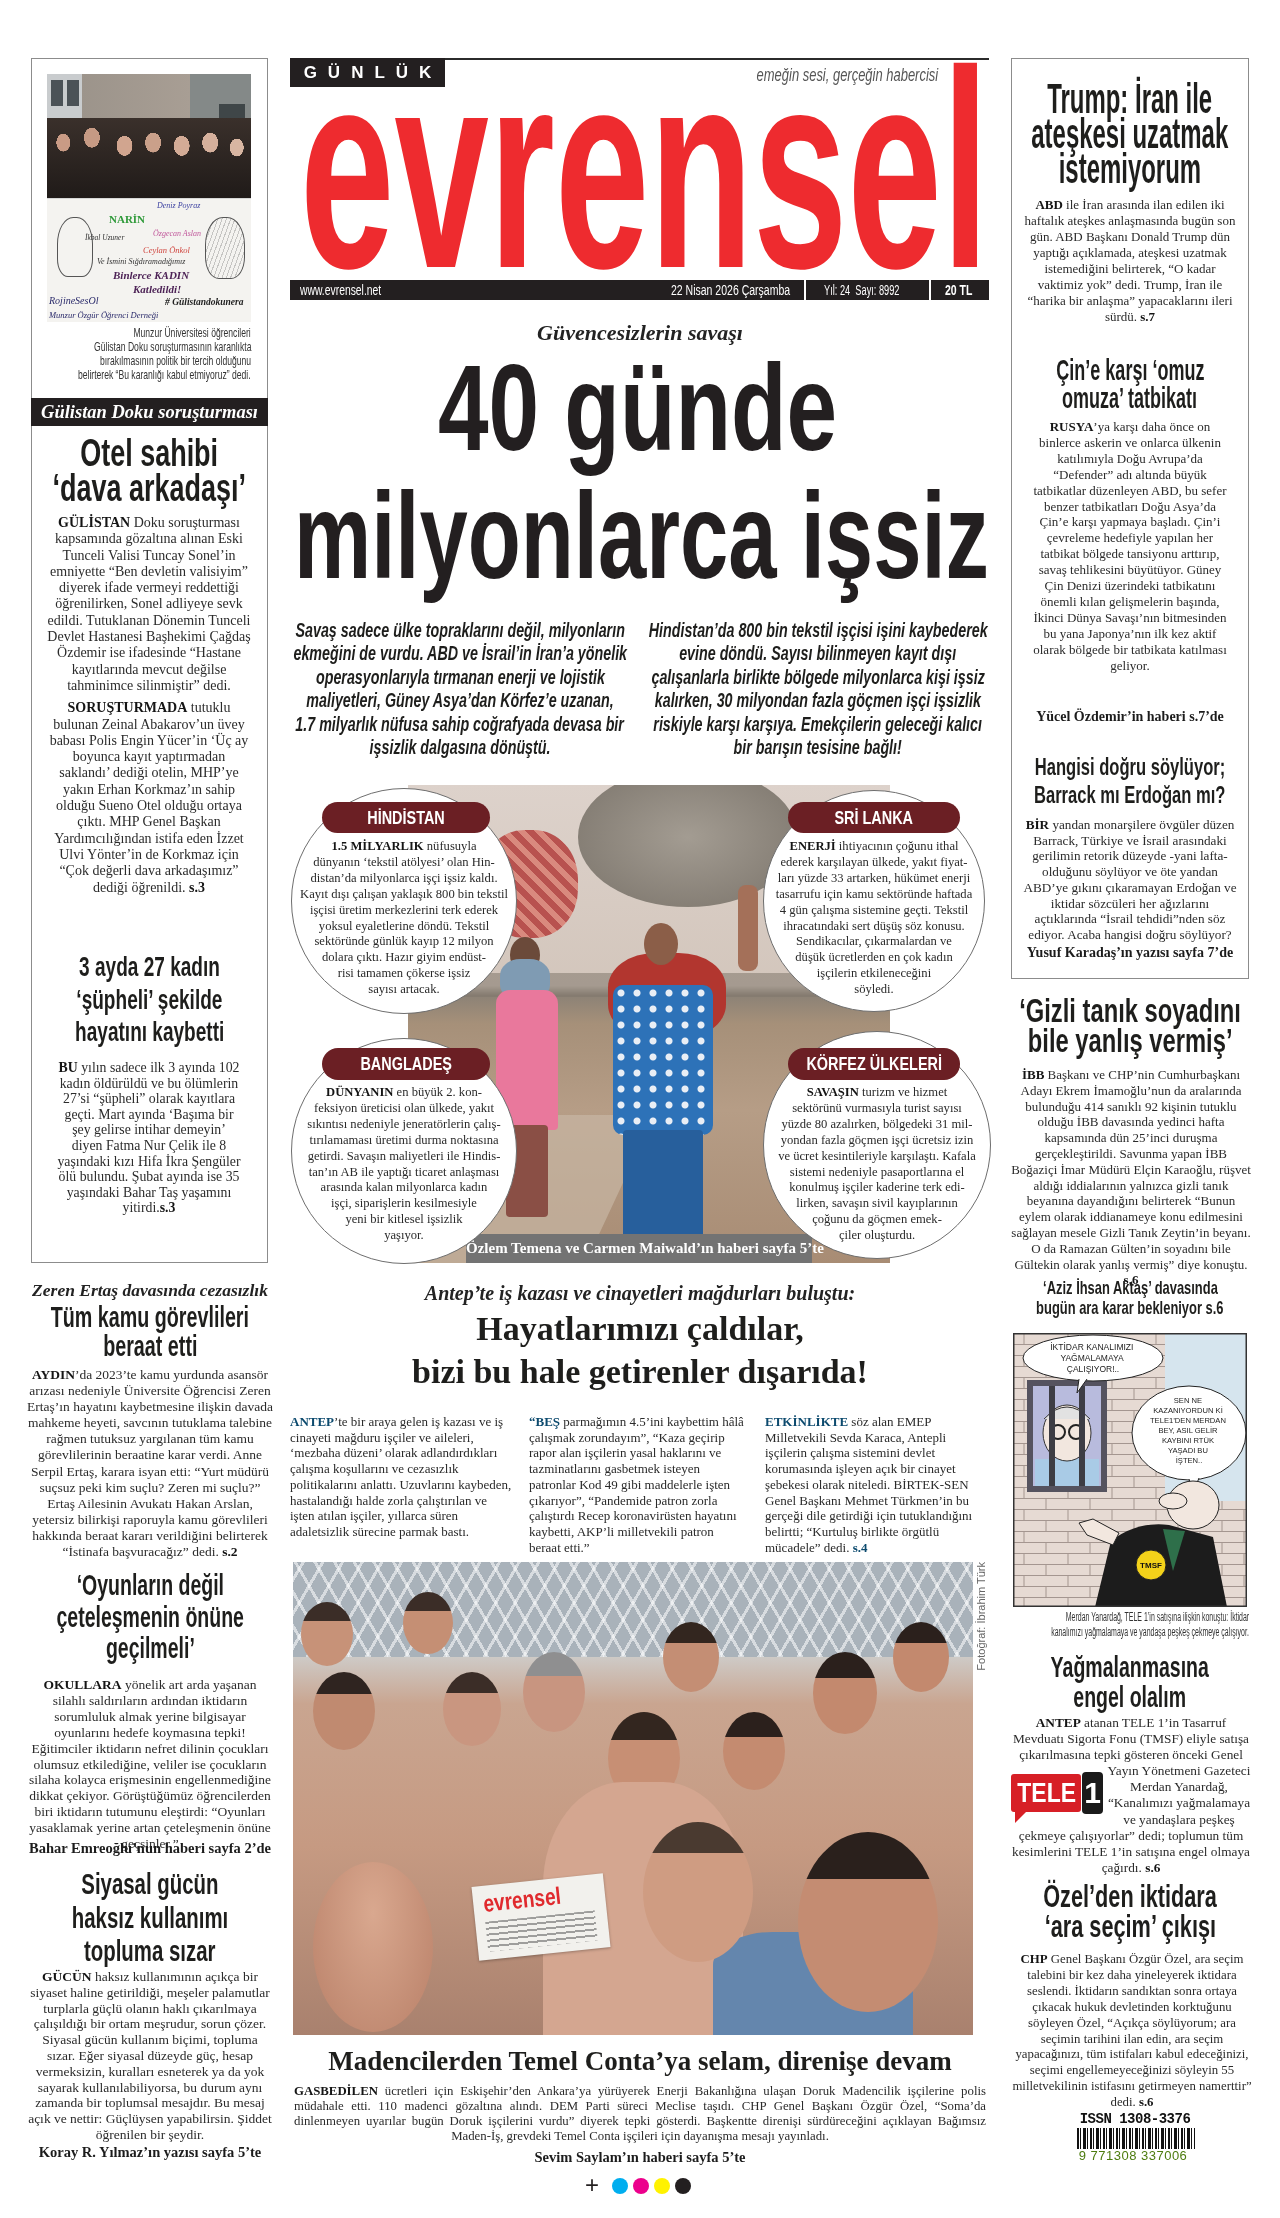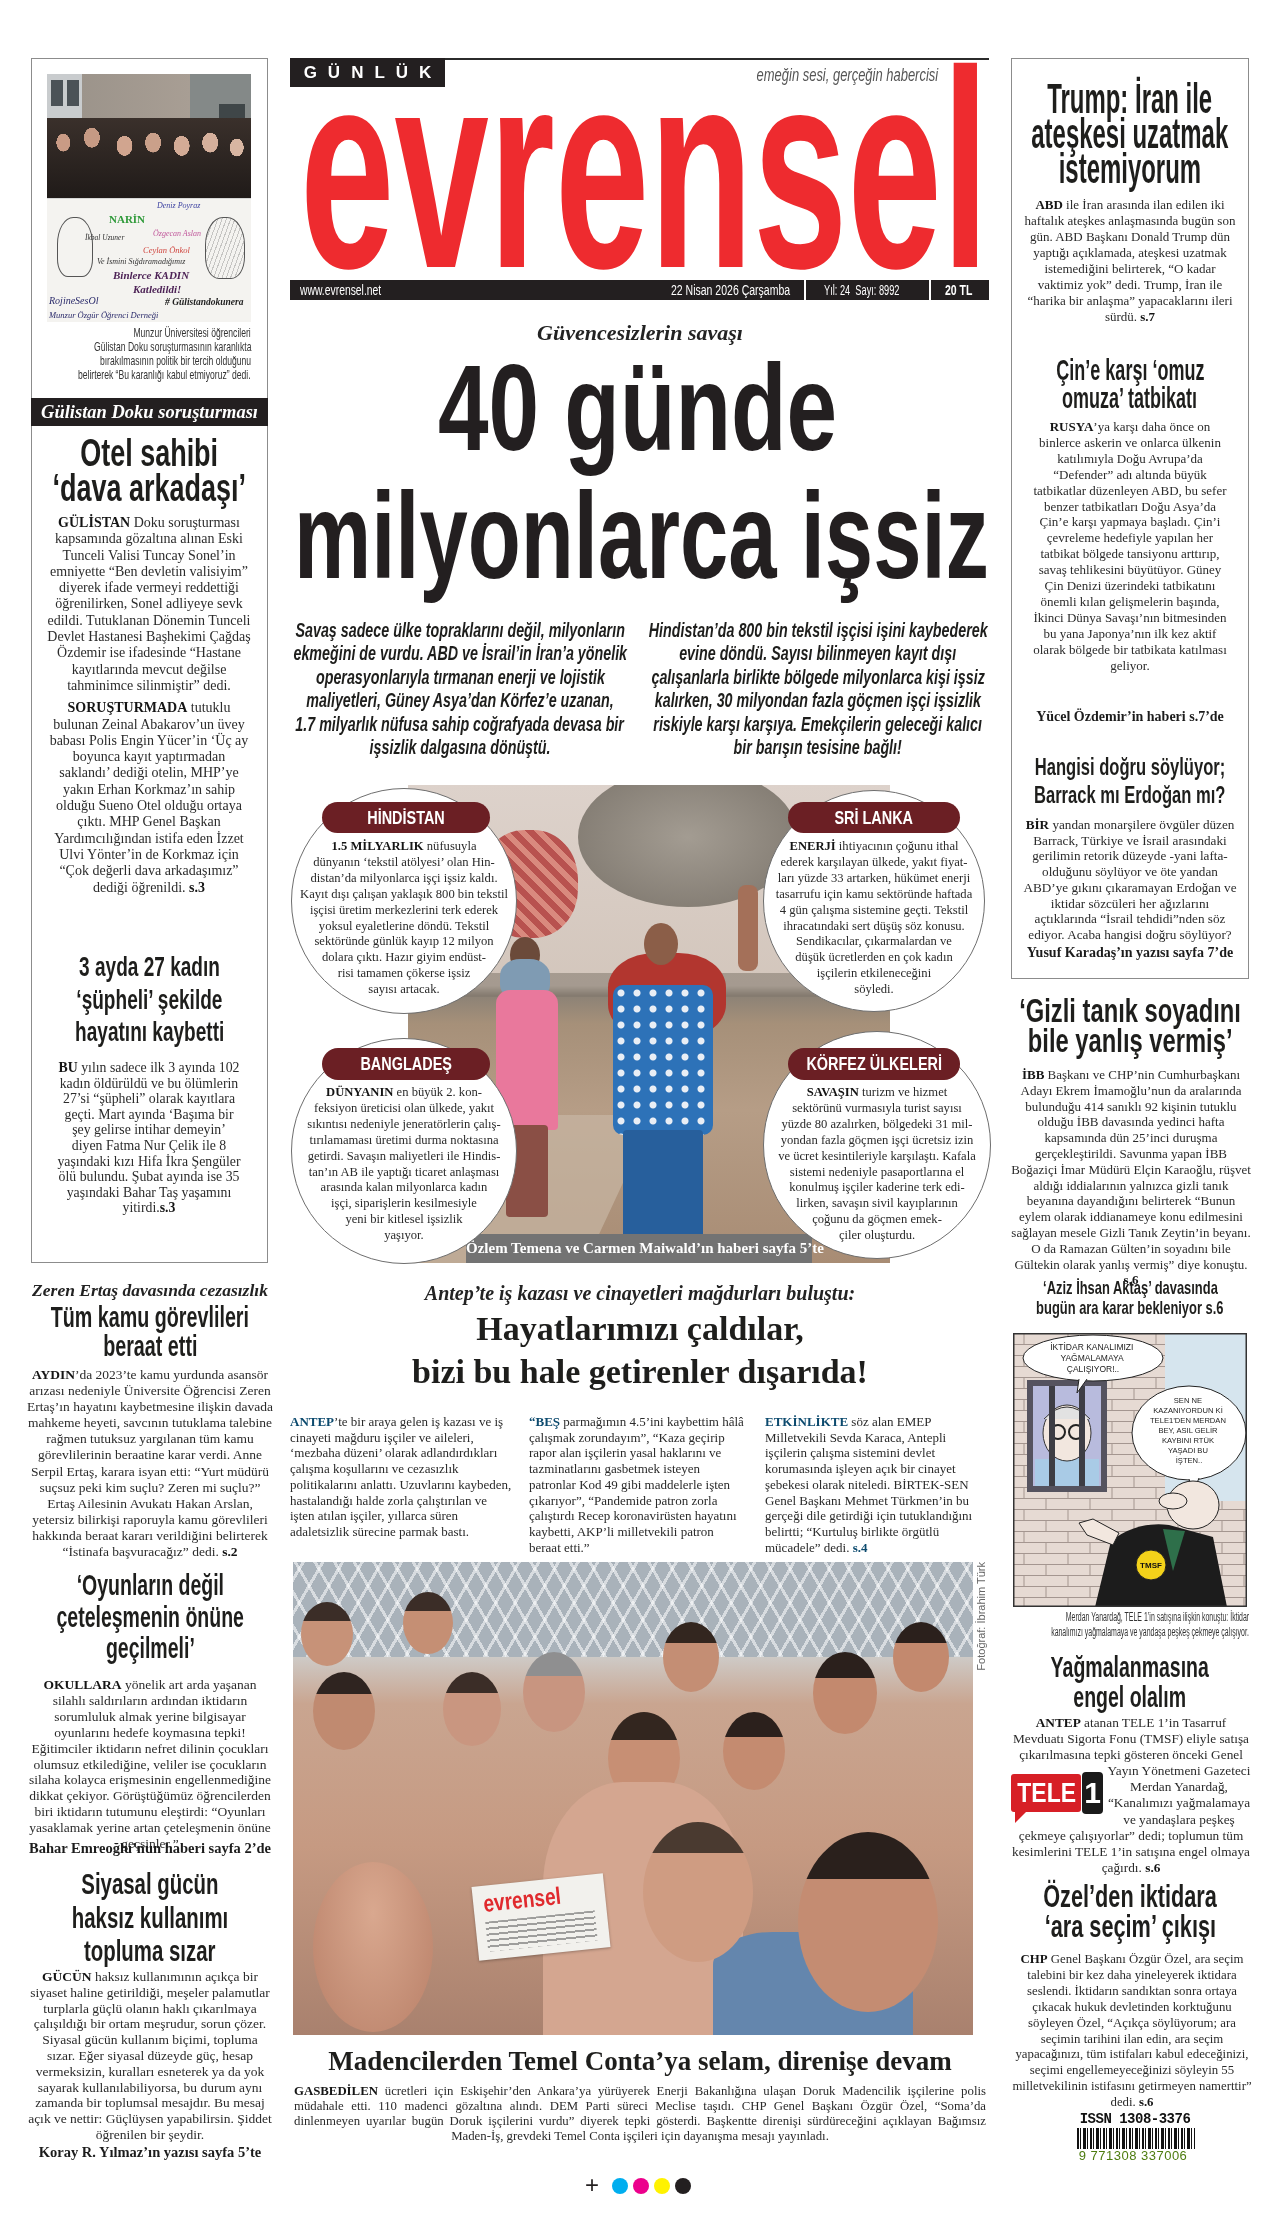--- a/index.html
+++ b/index.html
@@ -353,20 +353,21 @@
       <div class="abs" style="left:10px;top:36px;width:110px;height:30px;background:repeating-linear-gradient(to bottom,#666 0 2px,transparent 2px 6px);opacity:.6;"></div>
     </div>
   </div>
   <div class="abs" style="left:975px;top:1562px;width:14px;height:100px;">
     <span style="display:inline-block;writing-mode:vertical-rl;transform:rotate(180deg);font-family:'Liberation Sans',sans-serif;font-size:11px;color:#666;white-space:nowrap;">Fotoğraf: İbrahim Türk</span>
   </div>
   <div class="shl" style="left:290px;top:2045px;width:700px;font-size:27px;line-height:32px;">Madencilerden Temel Conta’ya selam, direnişe devam</div>
   <div class="abs" style="left:294px;top:2084px;width:692px;font-size:12.8px;line-height:15px;">
     <p class="bp" style="text-align:justify;text-align-last:center;"><b>GASBEDİLEN</b><span> ücretleri için Eskişehir’den Ankara’ya yürüyerek Enerji Bakanlığına ulaşan Doruk Madencilik işçilerine polis müdahale etti. 110 madenci gözaltına alındı. DEM Parti süreci Meclise taşıdı. CHP Genel Başkanı Özgür Özel, “Soma’da dinlenmeyen uyarılar bugün Doruk işçilerini vurdu” diyerek tepki gösterdi. Başkentte direnişi sürdüreceğini açıklayan Bağımsız Maden-İş, grevdeki Temel Conta işçileri için dayanışma mesajı yayınladı.</span></p>
   </div>
+  <div class="byl" style="left:290px;top:2148px;width:700px;">Sevim Saylam’ın haberi sayfa 5’te</div>
 
   <div class="abs" style="left:585px;top:2171px;font-family:'Liberation Sans',sans-serif;font-size:24px;line-height:28px;color:#231f20;">+</div>
   <div class="abs" style="left:612px;top:2178px;width:16px;height:16px;border-radius:50%;background:#00aeef;"></div>
   <div class="abs" style="left:633px;top:2178px;width:16px;height:16px;border-radius:50%;background:#ec008c;"></div>
   <div class="abs" style="left:654px;top:2178px;width:16px;height:16px;border-radius:50%;background:#fff200;"></div>
   <div class="abs" style="left:675px;top:2178px;width:16px;height:16px;border-radius:50%;background:#231f20;"></div>
 
   <div class="box" style="left:1011px;top:58px;width:238px;height:921px;"></div>
 
   <div class="hl" style="left:1011px;top:81px;width:238px;font-size:42px;line-height:35px;--sx:.57;">

